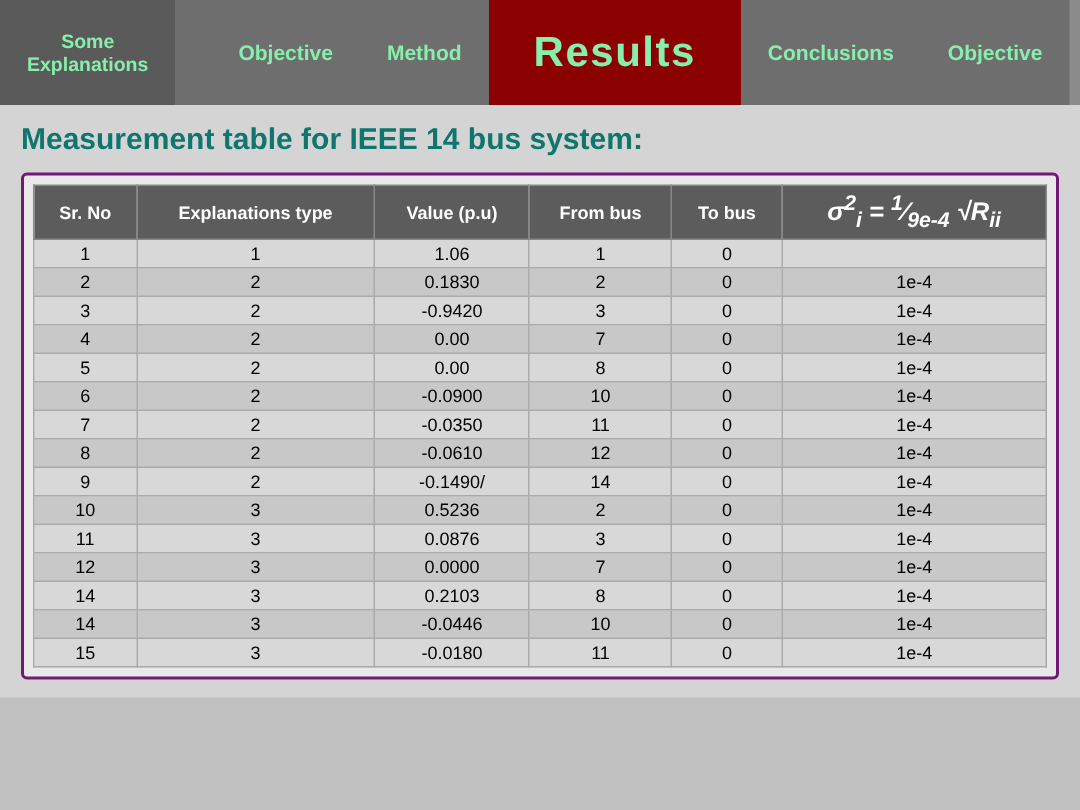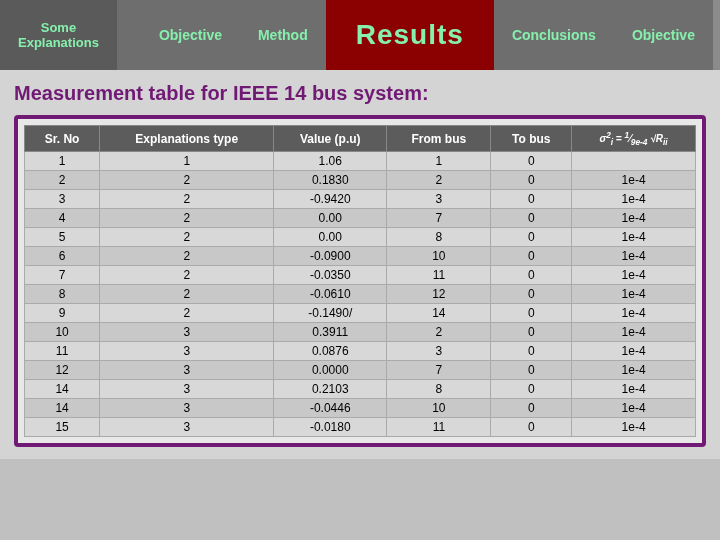--- a/index.html
+++ b/index.html
@@ -46,28 +46,28 @@
     .nav-item.references { background: #6e6e6e; min-width: 90px; }
 
     
     .content {
       background: #d4d4d4;
       padding: 12px 14px;
     }
     .section-title {
       font-size: 20px;
       font-weight: bold;
-      color: #701a75;
+      color: #0f766e;
       margin-bottom: 10px;
     }
 
     
     .table-container {
       background: #e8e8e8;
-      border: 4px solid #701a75;
+      border: 2px solid #701a75;
       border-radius: 4px;
       padding: 6px;
     }
     table {
       width: 100%;
       border-collapse: collapse;
       font-size: 12px;
     }
     thead tr th {
       background: #5c5c5c;
@@ -86,21 +86,21 @@
     tbody tr td {
       padding: 2px 8px;
       text-align: center;
       border: 1px solid #aaa;
       color: #000;
     }
 
     
     .formula-header {
       font-style: italic;
-      font-size: 10px;
+      font-size: 17px;
     }
   </style>
 </head>
 <body>
 
 <nav class="navbar">
   <div class="nav-item some-explanations">
     <span style="white-space:pre-line; font-size:13px;">Some
 Explanations</span>
   </div>
@@ -206,21 +206,21 @@
             <td>9</td>
             <td>2</td>
             <td>-0.1490/</td>
             <td>14</td>
             <td>0</td>
             <td>1e-4</td>
           </tr>
           <tr>
             <td>10</td>
             <td>3</td>
-            <td>0.3911</td>
+            <td>0.5236</td>
             <td>2</td>
             <td>0</td>
             <td>1e-4</td>
           </tr>
           <tr>
             <td>11</td>
             <td>3</td>
             <td>0.0876</td>
             <td>3</td>
             <td>0</td>

